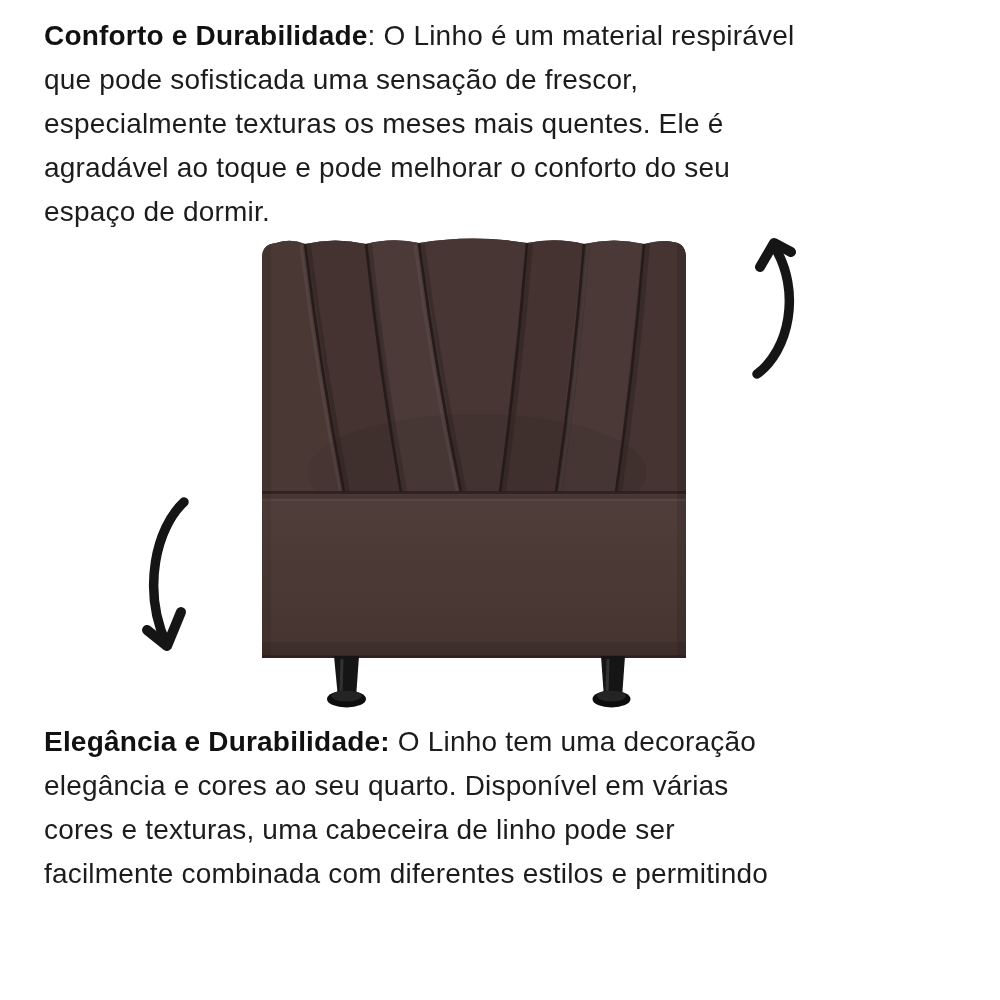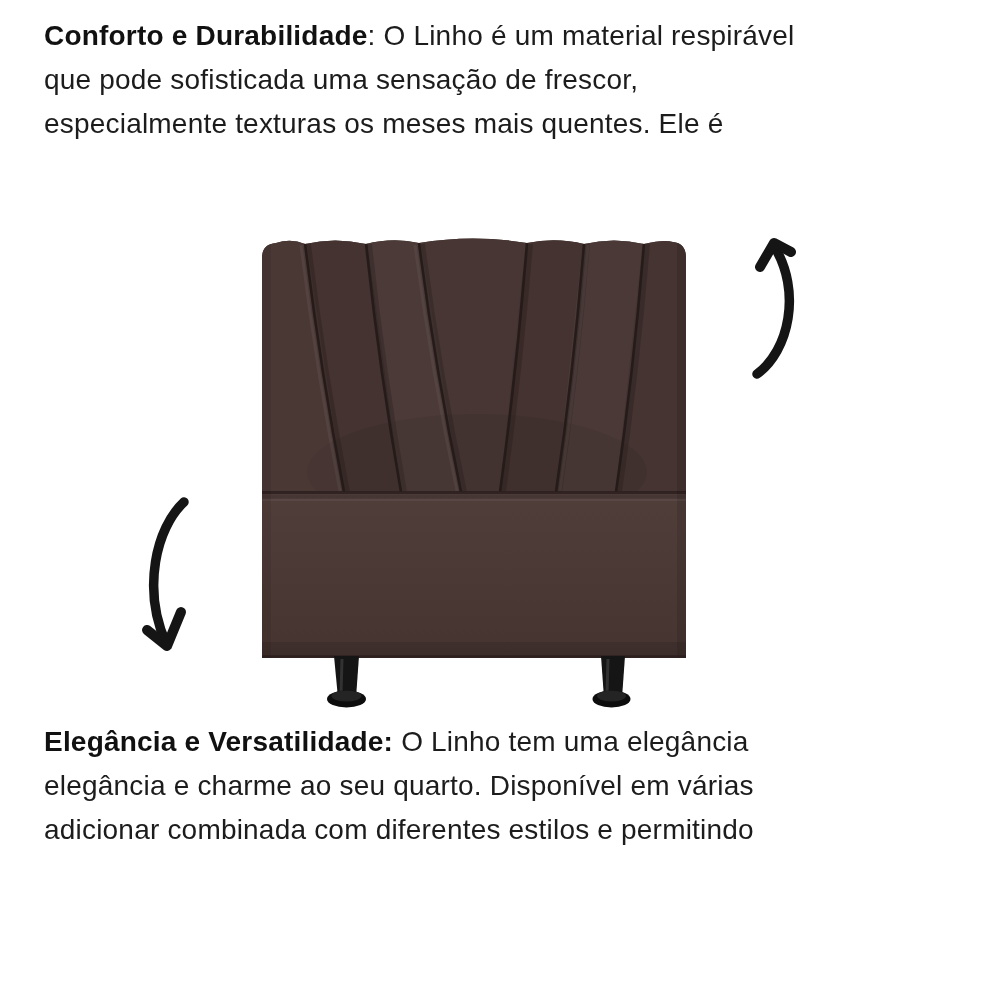--- a/index.html
+++ b/index.html
@@ -31,20 +31,22 @@
 </style>
 </head>
 <body>
 
 <main>
 
   <section class="para" id="para-top">
     <p class="line"><strong>Conforto e Durabilidade</strong><span>: O Linho é um material respirável</span></p>
     <p class="line">que pode sofisticada uma sensação de frescor,</p>
     <p class="line">especialmente texturas os meses mais quentes. Ele é</p>
+    <p class="line">agradável ao toque e pode melhorar o conforto do seu</p>
+    <p class="line">espaço de dormir.</p>
   </section>
 
   <svg class="art" width="1000" height="1000" viewBox="0 0 1000 1000" aria-hidden="true">
     <defs>
       <linearGradient id="fabricGrad" x1="0" y1="0" x2="0" y2="1">
         <stop offset="0" stop-color="#4b3a37"></stop>
         <stop offset="1" stop-color="#453330"></stop>
       </linearGradient>
       <linearGradient id="bottomGrad" x1="0" y1="0" x2="0" y2="1">
         <stop offset="0" stop-color="#503e3a"></stop>
@@ -129,18 +131,19 @@
       <path d="M 757 374 C 789 351 802 291 774 246" stroke-width="9.5"></path>
       <path d="M 760 267 L 774 243 L 791 252" stroke-width="10"></path>
     </g>
     <g stroke="#151515" fill="none" stroke-linecap="round" stroke-linejoin="round">
       <path d="M 184 502 C 156 528 142 589 166 643" stroke-width="9.5"></path>
       <path d="M 147 630 L 167 646 L 181 612" stroke-width="10"></path>
     </g>
   </svg>
 
   <section class="para" id="para-bottom">
-    <p class="line"><strong>Elegância e Versatilidade:</strong><span> O Linho tem uma elegância</span></p>
-    <p class="line">elegância e charme ao seu quarto. Disponível em várias</p>
-    <p class="line">adicionar combinada com diferentes estilos e permitindo</p>
+    <p class="line"><strong>Elegância e Durabilidade:</strong><span> O Linho tem uma decoração</span></p>
+    <p class="line">elegância e cores ao seu quarto. Disponível em várias</p>
+    <p class="line">cores e texturas, uma cabeceira de linho pode ser</p>
+    <p class="line">facilmente combinada com diferentes estilos e permitindo</p>
   </section>
 
 </main>
 
 </body></html>

